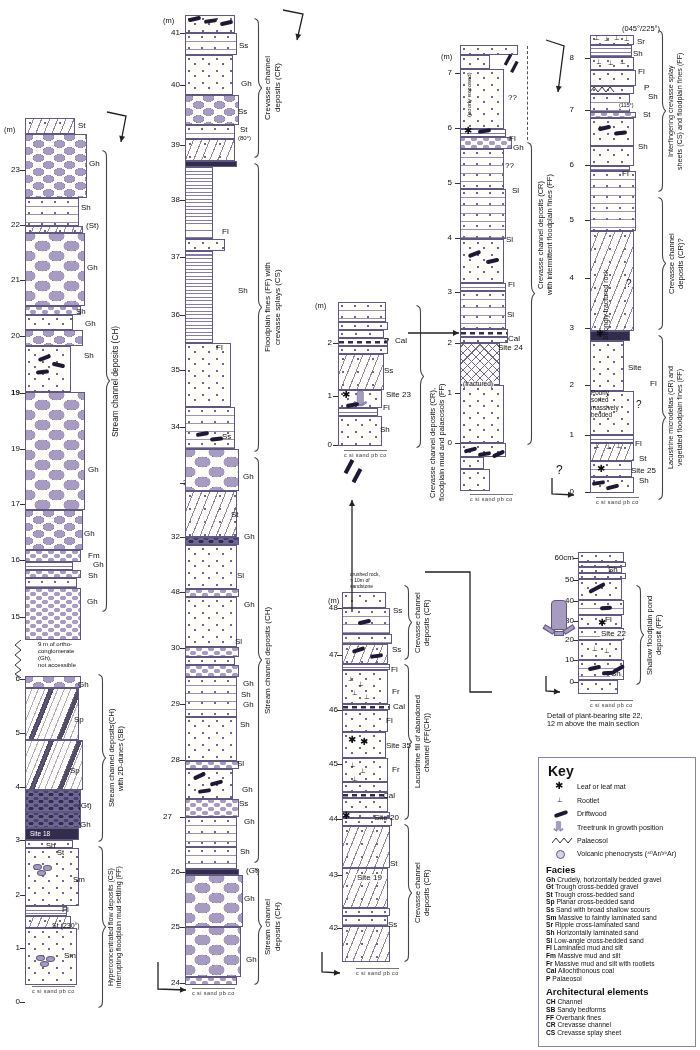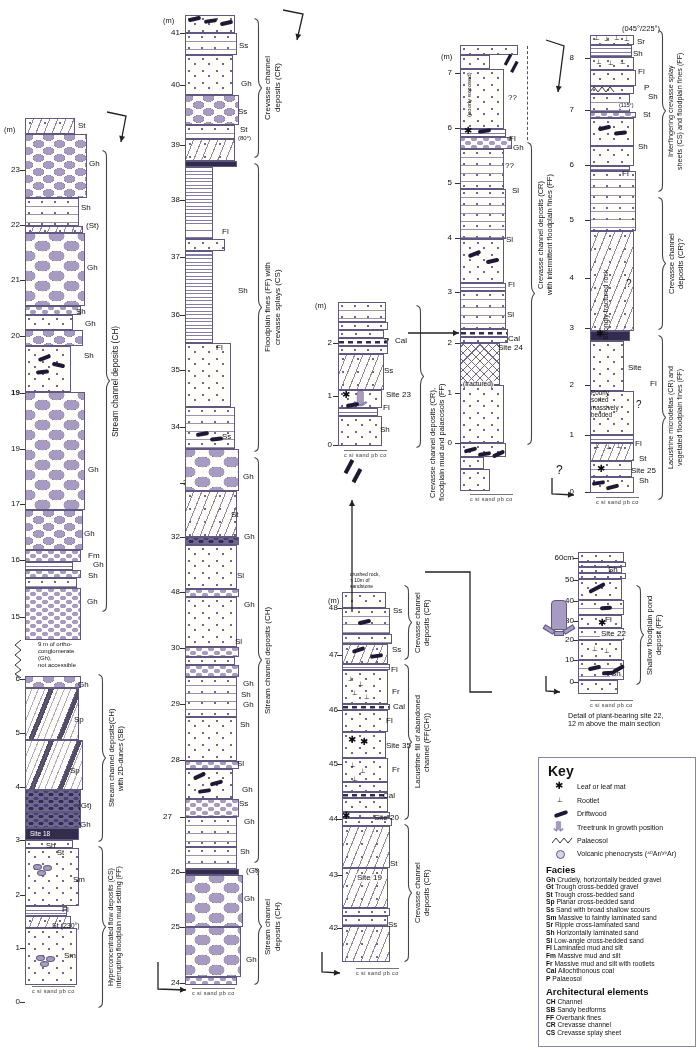--- a/index.html
+++ b/index.html
@@ -655,21 +655,21 @@
     <div class="icon-driftwood" style="left: 602px; top: 671px; width: 13px; transform: rotate(-4deg);"></div>
     <div class="icon-driftwood" style="left: 612px; top: 667px; width: 13px; transform: rotate(-30deg);"></div>
     <div class="icon-rootlet" style="left: 592px; top: 646px;">⊥</div>
     <div class="icon-rootlet" style="left: 604px; top: 648px;">⊥</div>
     <div class="abs" style="left: 544px; top: 600px; width: 30px; height: 46px; transform: scale(1); transform-origin: left top;">
       <div class="trunk-part" style="left: 7px; top: 0px; width: 16px; height: 30px; border-radius: 4px 4px 0px 0px;"></div>
       <div class="trunk-part" style="left: -1px; top: 27px; width: 12px; height: 5px; transform: rotate(32deg);"></div>
       <div class="trunk-part" style="left: 19px; top: 27px; width: 12px; height: 5px; transform: rotate(-32deg);"></div>
       <div class="trunk-part" style="left: 10px; top: 31px; width: 10px; height: 5px;"></div>
     </div>
-    <div class="note" style="left: 568px; top: 712px; font-size: 7.2px;">
+    <div class="note" style="left: 547px; top: 712px; font-size: 7.2px;">
       <div>Detail of plant-bearing site 22,</div>
       <div>12 m above the main section</div>
     </div>
     <svg width="37" height="48" style="position: absolute; left: 101px; top: 106px;">
       <polyline points="6,6 25,10 20,36" fill="none" stroke="#222" stroke-width="1.3"></polyline>
       <polygon points="20,36 18.187065020958798,29.541419137165747 24.079103702842687,30.674503499066475" fill="#222"></polygon>
     </svg>
     <svg width="38" height="48" style="position: absolute; left: 277px; top: 4px;">
       <polyline points="6,6 26,10 20,36" fill="none" stroke="#222" stroke-width="1.3"></polyline>
       <polygon points="20,36 18.4259834531087,29.479074305736006 24.272330627276403,30.828231345928558" fill="#222"></polygon>

